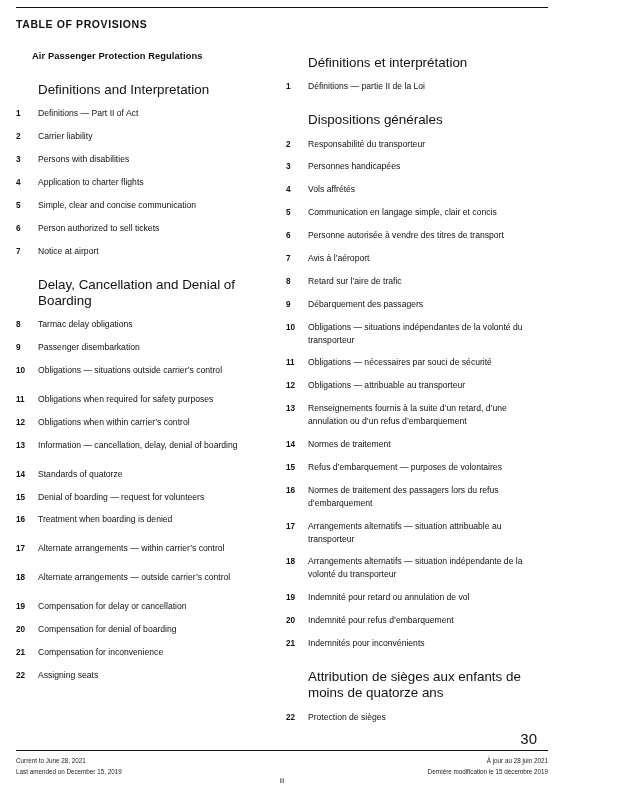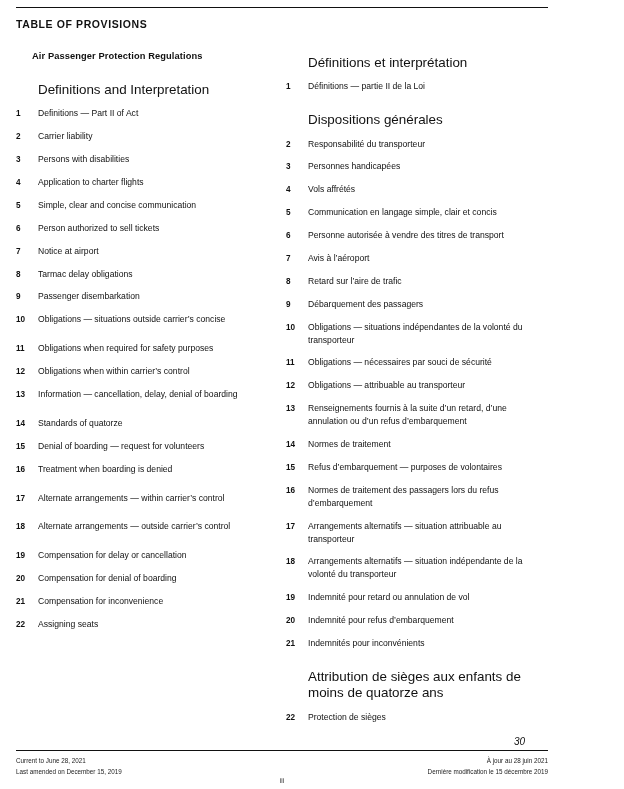--- a/index.html
+++ b/index.html
@@ -106,25 +106,24 @@
   .footer-right { text-align: right; }
   .footer-center {
     position: absolute;
     left: 0; right: 0;
     text-align: center;
     font-size: 6.3px;
     pointer-events: none;
   }
   .page-number {
     position: absolute;
-    right: 39px;
+    right: 27px;
     bottom: 42px;
-    font-size: 10px;
+    font-size: 15px;
     color: #111;
-    font-style: italic;
   }
   .footer-wrap { position: relative; }
 </style>
 </head>
 <body>
 
 <div class="page">
 
   <div class="rule-top"></div>
 
@@ -166,31 +165,32 @@
           <div class="num">6</div>
           <div class="label">Person authorized to sell tickets</div>
         </div>
         <div class="entry">
           <div class="num">7</div>
           <div class="label">Notice at airport</div>
         </div>
       </div>
 
       <div>
+        <div class="heading">Delay, Cancellation and Denial of Boarding</div>
         <div class="entry">
           <div class="num">8</div>
           <div class="label">Tarmac delay obligations</div>
         </div>
         <div class="entry">
           <div class="num">9</div>
           <div class="label">Passenger disembarkation</div>
         </div>
         <div class="entry">
           <div class="num">10</div>
-          <div class="label">Obligations — situations outside carrier’s concise</div>
+          <div class="label">Obligations — situations outside carrier’s control</div>
         </div>
         <div class="spacer-lg"></div>
         <div class="entry">
           <div class="num">11</div>
           <div class="label">Obligations when required for safety purposes</div>
         </div>
         <div class="entry">
           <div class="num">12</div>
           <div class="label">Obligations when within carrier’s control</div>
         </div>

